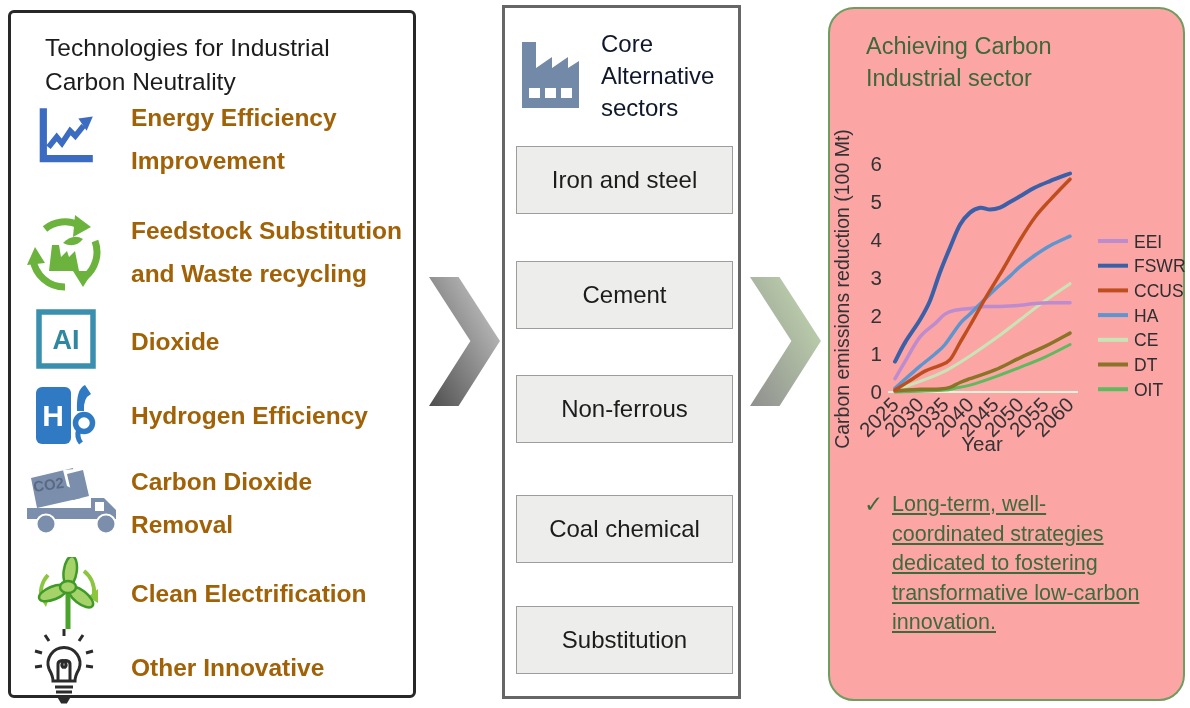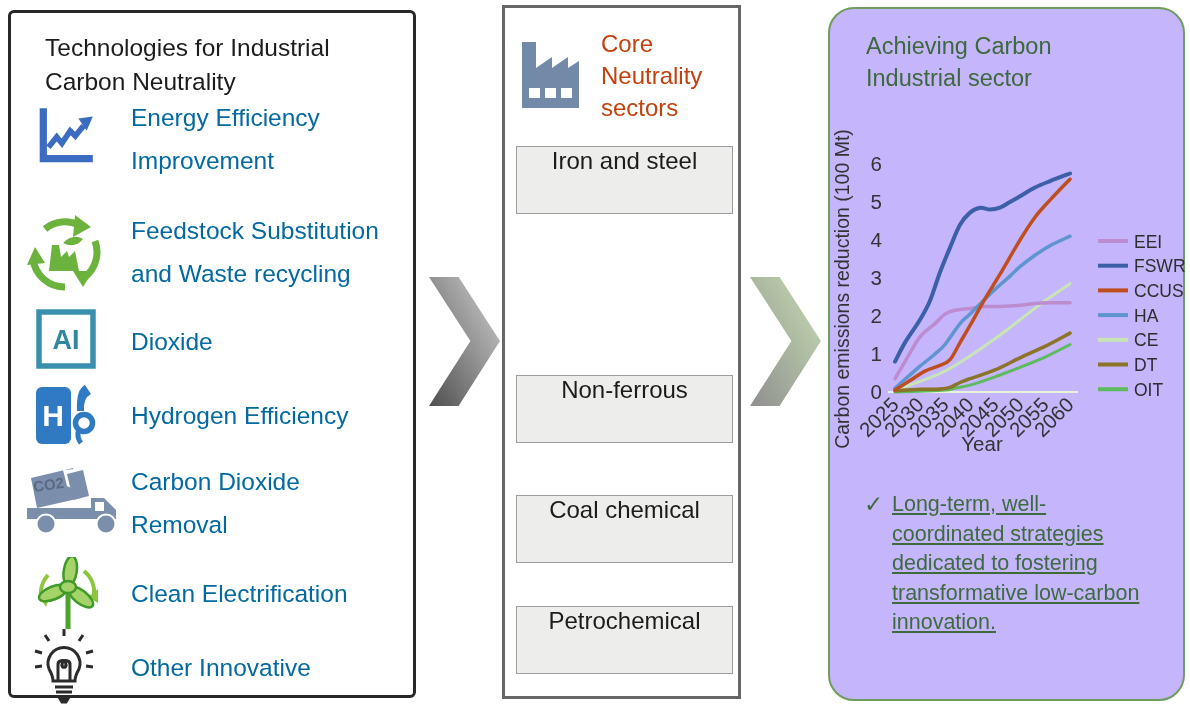--- a/index.html
+++ b/index.html
@@ -3,31 +3,31 @@
 <meta charset="utf-8">
 <style>
   html,body{margin:0;padding:0;background:#ffffff;}
   #canvas{position:relative;width:1190px;height:708px;background:#ffffff;overflow:hidden;
           font-family:"Liberation Sans", sans-serif;}
   .abs{position:absolute;}
   
   #left-panel{left:8px;top:10px;width:408px;height:688px;border:3.5px solid #282828;
               border-radius:6px;background:#ffffff;box-sizing:border-box;}
   .lp-title{left:34px;top:18px;font-size:24.5px;line-height:34px;color:#1c1c1c;}
-  .tech-label{left:120px;font-size:24.5px;line-height:43px;color:#0369a1;white-space:nowrap;}
+  .tech-label{left:120px;font-size:24.5px;line-height:43px;color:#a16207;white-space:nowrap;font-weight:bold;}
   
   #middle-panel{left:502px;top:5px;width:239px;height:694px;border:3px solid #666666;
                 background:#ffffff;box-sizing:border-box;}
-  .mp-header{left:96px;top:20px;font-size:24px;line-height:32px;color:#c2410c;}
+  .mp-header{left:96px;top:20px;font-size:24px;line-height:32px;color:#0f172a;}
   .sector-box{left:11px;width:217px;height:68px;background:#ededeb;border:1.5px solid #9d9d9d;
-              box-sizing:border-box;display:flex;align-items:flex-start;justify-content:center;
+              box-sizing:border-box;display:flex;align-items:center;justify-content:center;
               font-size:24px;color:#1c1c1c;}
   
   #right-panel{left:828px;top:7px;width:357px;height:694px;border:2.5px solid #6f9c5f;
-               border-radius:26px;background:#c4b5fd;box-sizing:border-box;}
+               border-radius:26px;background:#fca5a5;box-sizing:border-box;}
   .rp-title{left:36px;top:22px;font-size:23.5px;line-height:31.5px;color:#3c683c;}
   .rp-check{left:34px;top:482px;font-size:23px;color:#3e6b3e;}
   .rp-bullet{left:62px;top:481px;width:252px;font-size:21.5px;line-height:29.5px;color:#3e6b3e;text-decoration:underline;}
   svg text{font-family:"Liberation Sans", sans-serif;}
 </style>
 </head>
 <body>
 
 <div id="canvas">
 
@@ -148,34 +148,37 @@
 
   <div id="middle-panel" class="abs">
     <svg class="abs" style="left:12px;top:28px" width="66" height="76" viewBox="0 0 66 76">
       <path d="M5 72 L5 6 L19 6 L19 32 L35 21 L35 32 L51 21 L51 32 L62 25 L62 72 Z" fill="#7389a8"></path>
       <rect x="12" y="52" width="11" height="10" fill="#ffffff"></rect>
       <rect x="28" y="52" width="11" height="10" fill="#ffffff"></rect>
       <rect x="44" y="52" width="11" height="10" fill="#ffffff"></rect>
     </svg>
     <div class="abs mp-header">
       <div>Core</div>
-      <div>Neutrality</div>
+      <div>Alternative</div>
       <div>sectors</div>
     </div>
     <div class="abs sector-box" style="top:138px">
       <span>Iron and steel</span>
     </div>
+    <div class="abs sector-box" style="top:253px">
+      <span>Cement</span>
+    </div>
     <div class="abs sector-box" style="top:367px">
       <span>Non-ferrous</span>
     </div>
     <div class="abs sector-box" style="top:487px">
       <span>Coal chemical</span>
     </div>
     <div class="abs sector-box" style="top:598px">
-      <span>Petrochemical</span>
+      <span>Substitution</span>
     </div>
   </div>
 
   <svg class="abs" style="left:748px;top:275px" width="73" height="133" viewBox="0 0 74 135">
     <defs>
       <linearGradient id="argrad2" x1="0" y1="1" x2="1" y2="0">
         <stop offset="0" stop-color="#8f8f8f"></stop>
           <stop offset="1" stop-color="#c6ddb2"></stop>
       </linearGradient>
     </defs>

